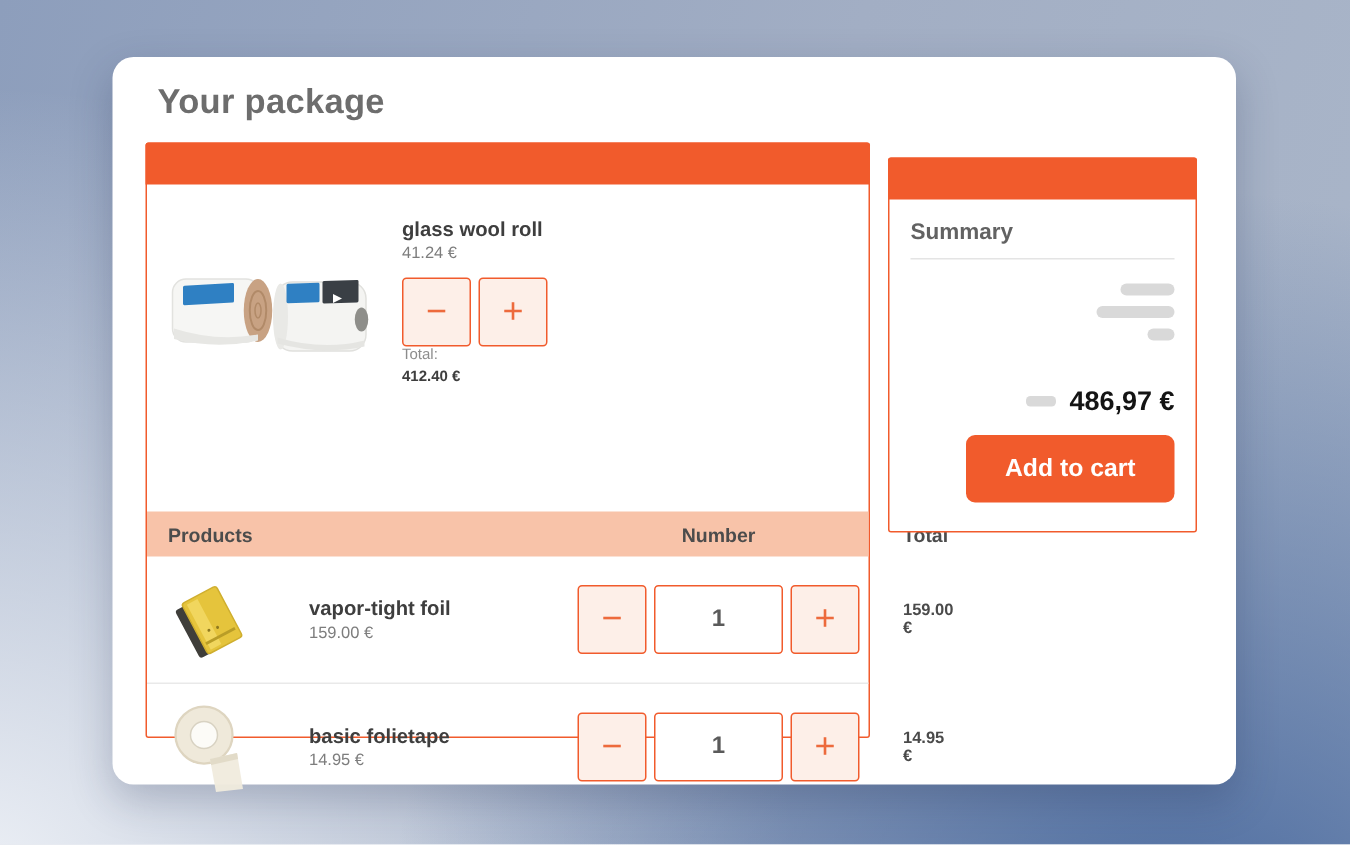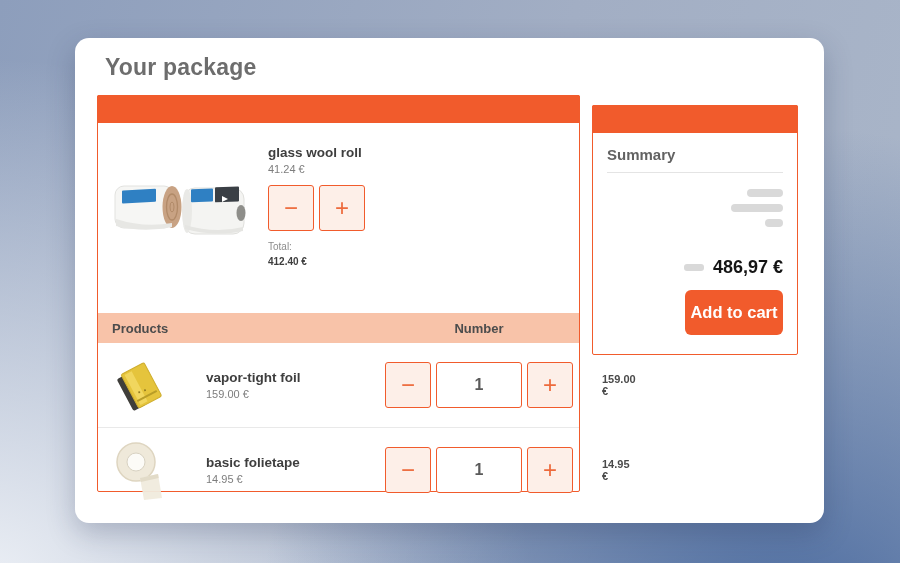--- a/index.html
+++ b/index.html
@@ -25,40 +25,40 @@
     font-size:23px; font-weight:bold; color:#6d6d6d; letter-spacing:.2px;
   }
 
   
   .main-panel {
     position:absolute; left:22px; top:57px; width:483px; height:397px;
     border:1px solid #F15B2C; border-radius:2px; background:#fff;
   }
   .panel-topbar { height:28px; background:#F15B2C; margin:-1px -1px 0 -1px; border-radius:2px 2px 0 0; }
 
-  .featured { position:relative; height:190px; }
+  .featured { position:relative; height:218px; }
   .featured-img { position:absolute; left:14px; top:56px; width:148px; height:64px; }
   .featured-body { position:absolute; left:170px; top:22px; }
   .prod-name { font-size:13.5px; font-weight:bold; color:#3e3e3e; }
   .prod-price { font-size:11px; color:#7d7d7d; margin-top:3px; }
 
   .stepper { display:flex; gap:5px; margin-top:10px; align-items:center; }
   .step-btn {
     width:46px; height:46px; background:#FDEFE8; border:1.5px solid #F15B2C;
     border-radius:3px; color:#ED6A3C; font-size:24px; line-height:1;
     display:flex; align-items:center; justify-content:center; cursor:pointer;
     font-weight:400; user-select:none;
   }
   .qty-input {
     width:86px; height:46px; border:1.5px solid #F15B2C; border-radius:3px;
     text-align:center; font-size:16px; font-weight:bold; color:#5a5a5a;
     font-family:"Liberation Sans","DejaVu Sans",sans-serif; background:#fff; outline:none;
   }
 
-  .featured-total-label { font-size:10px; color:#8c8c8c; margin-top:10px; }
+  .featured-total-label { font-size:10px; color:#8c8c8c; }
   .featured-total { font-size:10px; font-weight:bold; color:#3e3e3e; margin-top:4px; }
 
   .tbl-grid { display:grid; grid-template-columns:64px 150px 186px 1fr; align-items:center; padding:0 14px;gap:30px; }
   .tbl-header { background:#F8C3A9; height:30px; font-size:13px; font-weight:bold; color:#4c4c4c; }
   .th-products { grid-column:1 / 3; }
   .th-number { justify-self:center; }
   .th-total { justify-self:end; }
 
   .prod-row { height:84px; }
   .prod-row + .prod-row { border-top:1px solid #e9e9e9; }
@@ -74,21 +74,21 @@
   .summary-body { padding:13px 14px 0 14px; }
   .summary-title { font-size:15px; font-weight:bold; color:#626262; padding-bottom:9px; border-bottom:1px solid #e4e4e4; }
   .skeleton { display:flex; flex-direction:column; align-items:flex-end; gap:7px; margin-top:16px; }
   .sk-bar { height:8px; background:#D9D9D9; border-radius:4px; }
   .sk-1 { width:36px; } .sk-2 { width:52px; } .sk-3 { width:18px; }
   .price-row { display:flex; align-items:center; justify-content:flex-end; gap:9px; margin-top:30px; }
   .price-pill { width:20px; height:7px; background:#D9D9D9; border-radius:3px; }
   .summary-price { font-size:18px; font-weight:bold; color:#141414; }
   .cart-btn-wrap { display:flex; justify-content:flex-end; margin-top:12px; }
   .add-to-cart {
-    width:98px; height:45px; background:#F15B2C; color:#fff; border:none;
+    width:139px; height:45px; background:#F15B2C; color:#fff; border:none;
     border-radius:6px; font-size:16.5px; font-weight:bold; cursor:pointer;
     font-family:"Liberation Sans","DejaVu Sans",sans-serif;
   }
 </style>
 </head>
 <body>
 
 <div class="stage">
   <div class="card">
 

